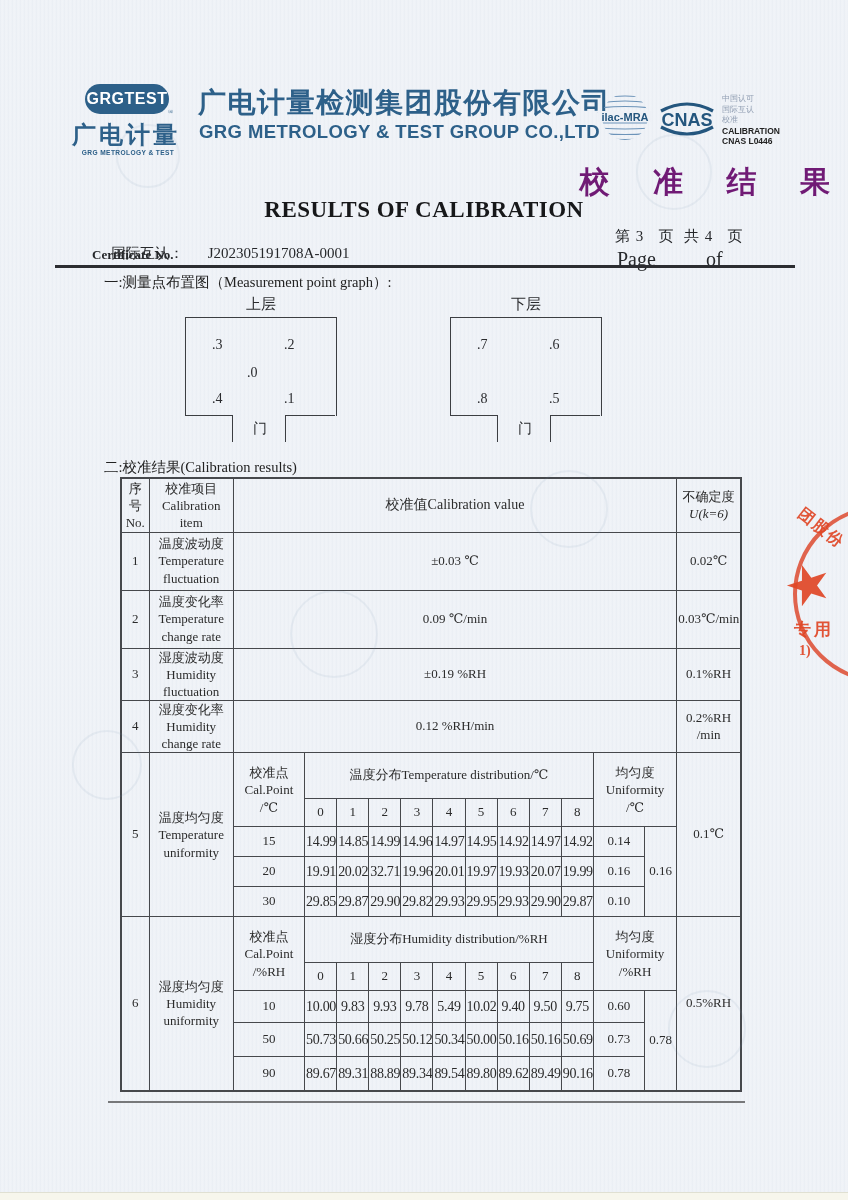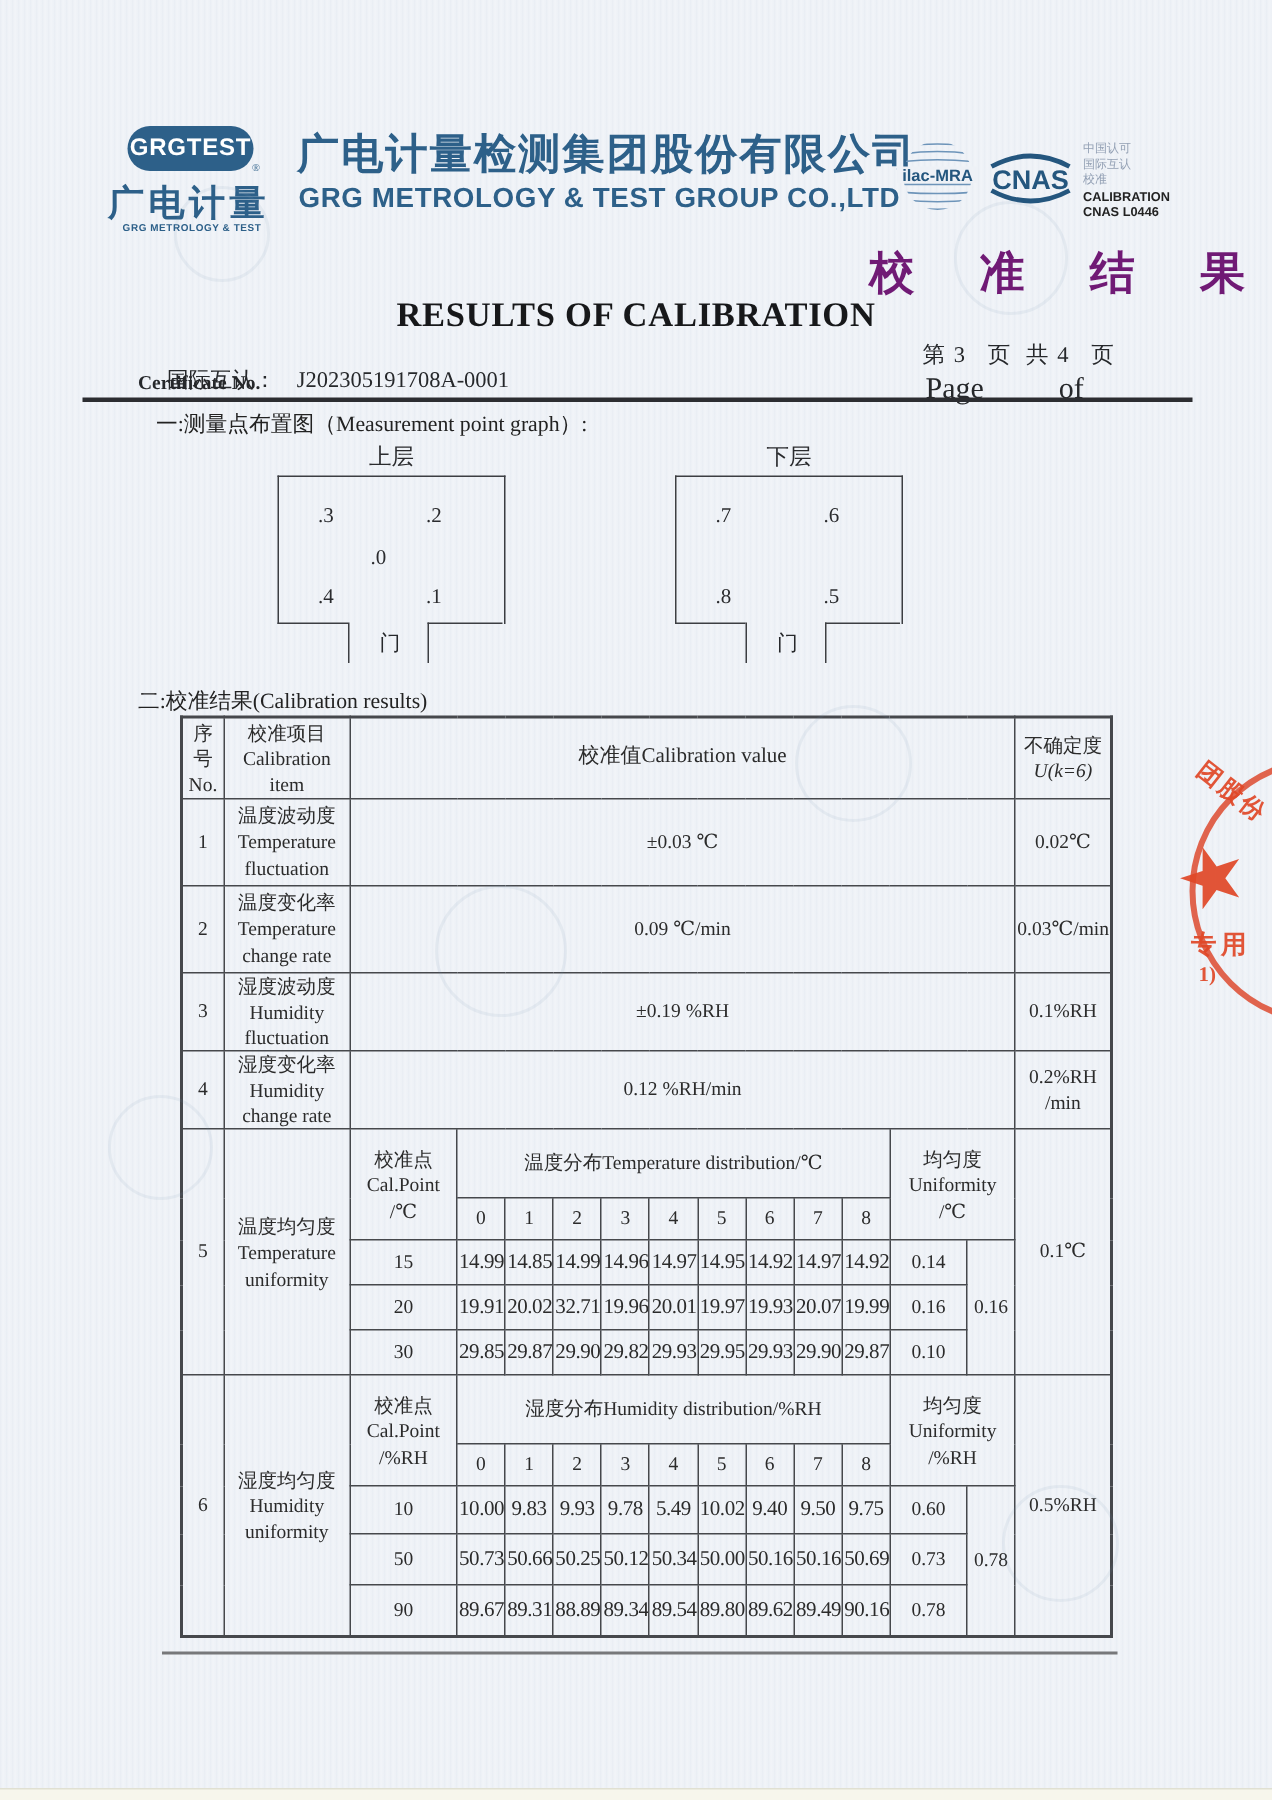--- a/index.html
+++ b/index.html
@@ -48,28 +48,28 @@
     font-family:"Liberation Sans","DejaVu Sans",sans-serif;
     font-size:8px;line-height:10.5px;color:var(--muted,#93a0b4);
   }
   .accred .bold{font-weight:bold;color:#222;font-size:8.5px;}
   
   .title-cn{left:0;right:0;top:162px;text-align:right;
     font-weight:bold;font-size:30px;letter-spacing:18px;text-indent:18px;color:#701a75;}
   .title-en{left:0;right:0;top:197px;text-align:center;
     font-weight:bold;font-size:23px;letter-spacing:.5px;color:#17181a;}
   .cert-line1{left:104px;top:227px;font-size:14.5px;white-space:pre;}
-  .cert-num{font-size:15px;margin-left:14px;}
+  .cert-num{font-size:15px;margin-left:24px;}
   .cert-line2{left:92px;top:247px;font-size:13px;font-weight:bold;text-align:center;}
   .page-line1{left:615px;top:227px;font-size:15px;white-space:pre;letter-spacing:1px;}
   .page-line2{left:617px;top:248px;font-size:20px;white-space:pre;}
   .rule-main{left:55px;top:265px;width:740px;height:3px;background:var(--rule,#2c2d31);}
   .sec-head{font-size:14.5px;color:#222;}
   .sec1{left:104px;top:273px;}
-  .sec2{left:92px;top:458px;}
+  .sec2{left:104px;top:458px;}
   
   .mbox{width:150px;height:98px;border:1.5px solid #3c3e42;border-bottom:none;}
   .mlabel{left:0;top:-22px;width:100%;text-align:center;font-size:15px;color:#2a2b2e;}
   .pt{font-size:14px;color:#2a2b2e;}
   .mbot{top:98px;height:0;border-top:1.5px solid #3c3e42;}
   .mdoor{top:98px;height:27px;width:0;border-left:1.5px solid #3c3e42;}
   .mdoor-label{left:52px;top:103px;width:46px;text-align:center;font-size:14px;}
   
   .ctable{
     position:absolute;left:120px;top:477px;width:622px;

